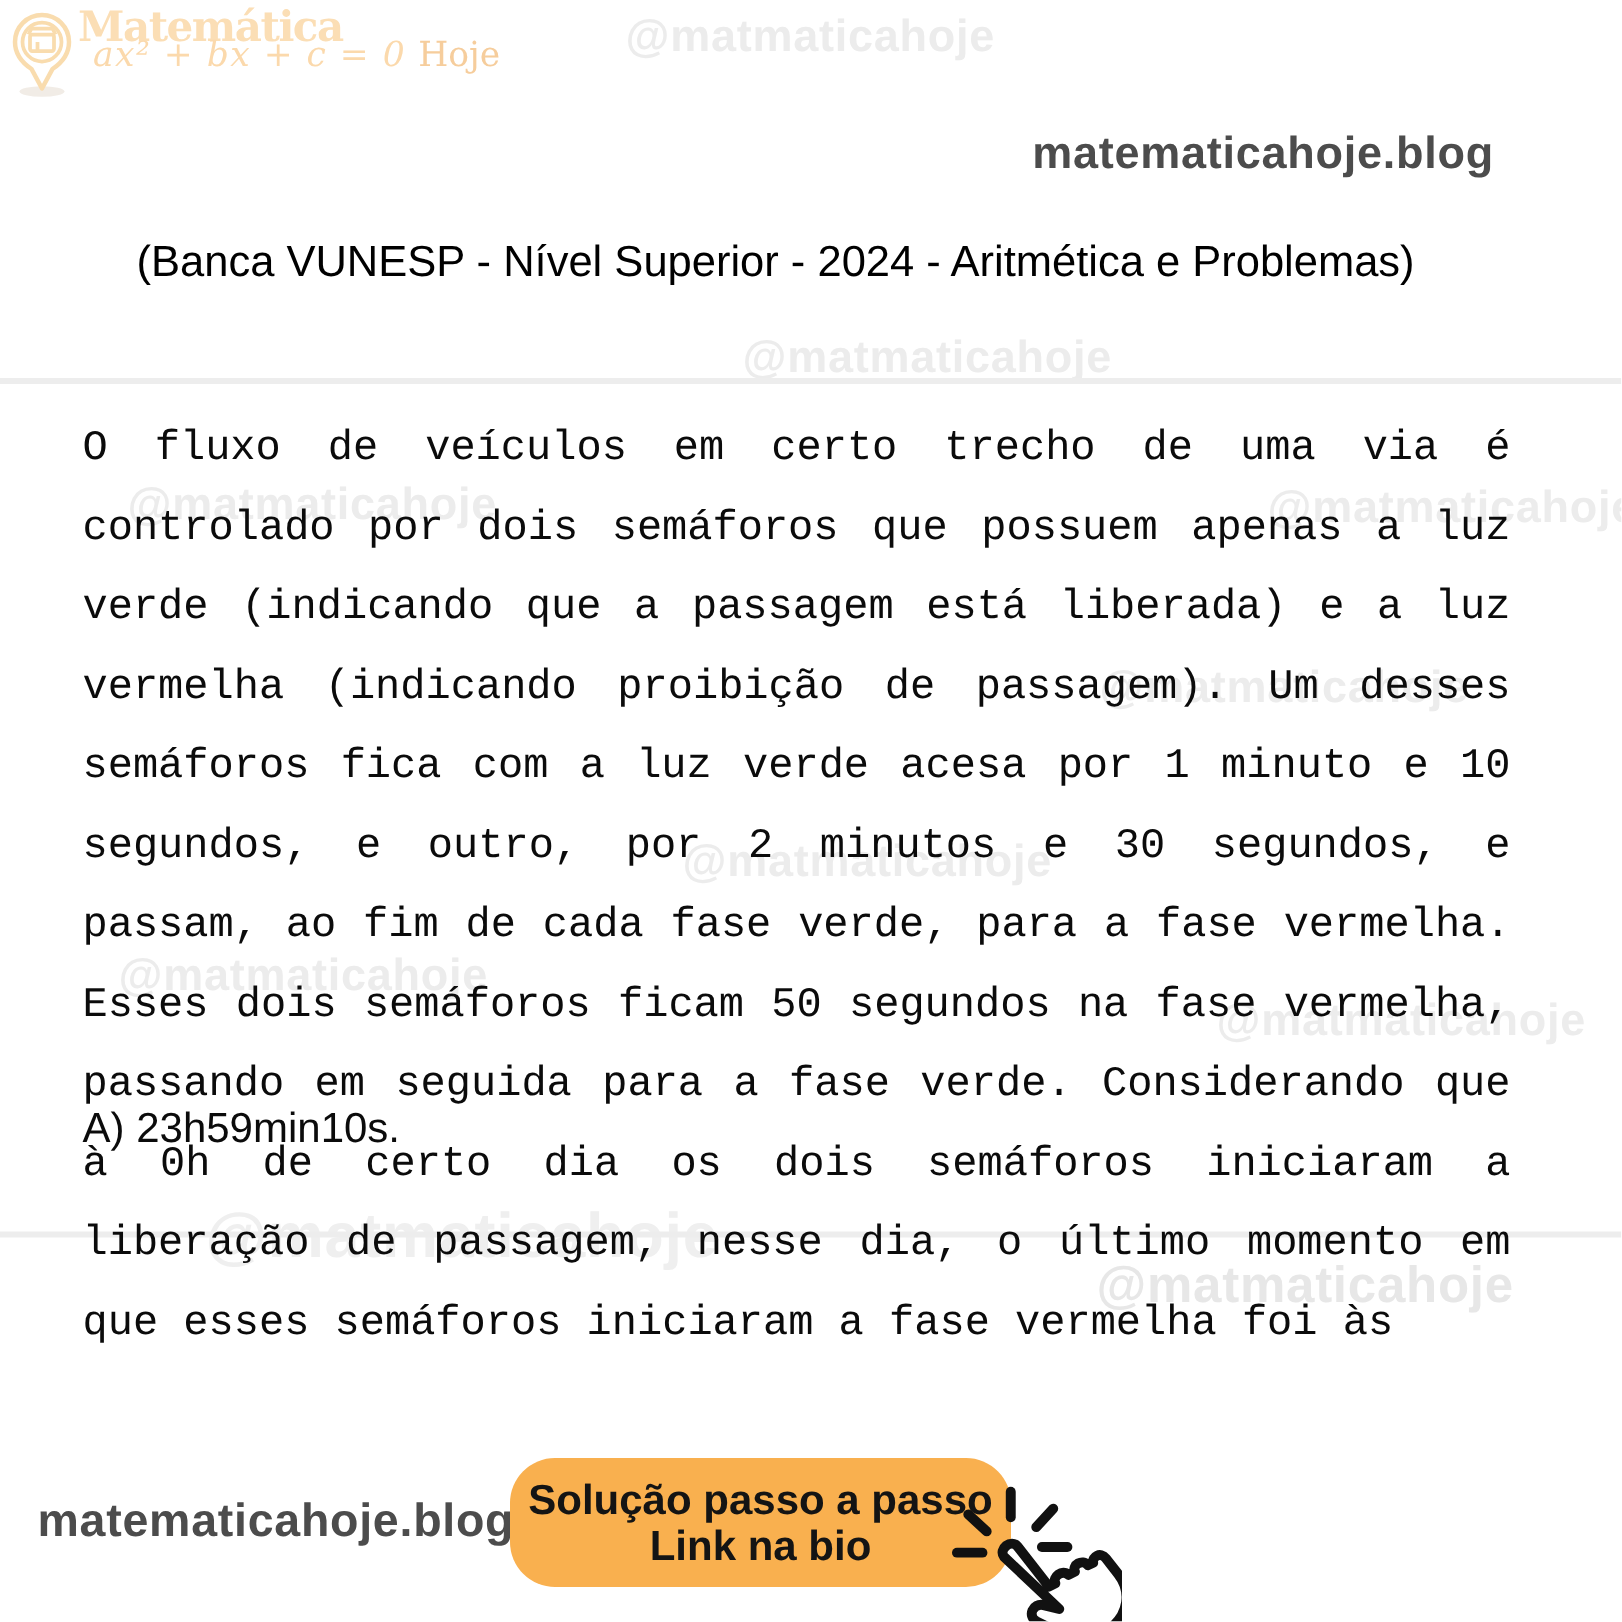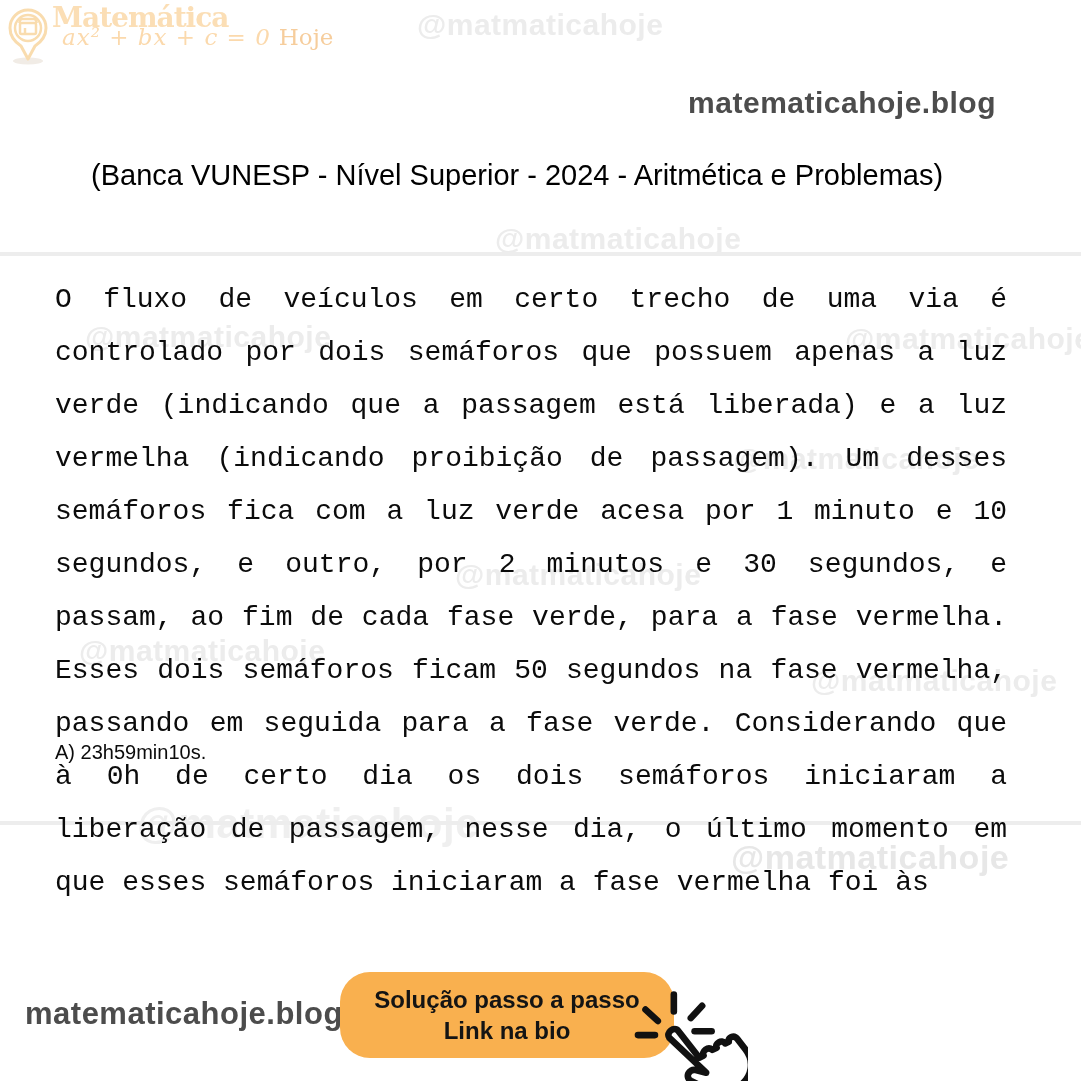--- a/index.html
+++ b/index.html
@@ -97,40 +97,40 @@
   .divider2 { top: 821px; }
 
   .q-body {
     position: absolute; left: 55px; top: 273px; width: 952px; z-index: 1;
     font-size: 28px; line-height: 53px; color: #0b0b0b;
     text-align: justify;
     font-family: Liberation Mono, monospace;
   }
   .q-options {
     position: absolute; left: 55px; top: 733px; width: 952px; z-index: 1;
-    font-size: 20px; line-height: 38.5px; color: #0b0b0b;
+    font-size: 28px; line-height: 38.5px; color: #0b0b0b;
   }
 
   
   .site-bottom {
     position: absolute; left: 25px; top: 996px; z-index: 1;
     font-weight: bold; font-size: 31px; color: #4c4c4c;
     letter-spacing: 0.5px;
   }
   .cta-button {
     position: absolute; left: 340px; top: 972px; z-index: 1;
     width: 334px; height: 86px;
     background: #f9b04f;
     border: none;
     border-radius: 30px;
     display: flex; flex-direction: column; align-items: center; justify-content: center;
     cursor: pointer;
   }
   .cta-button span {
-    font-weight: bold; font-size: 24px; line-height: 31px; color: #141414;
+    font-weight: bold; font-size: 28px; line-height: 31px; color: #141414;
     font-family: "Liberation Sans", sans-serif;
   }
   .hand-icon { position: absolute; left: 628px; top: 986px; z-index: 2; }
 </style>
 </head>
 <body>
 
 <div class="canvas">
 
   <span class="wm wm1">@matmaticahoje</span>

